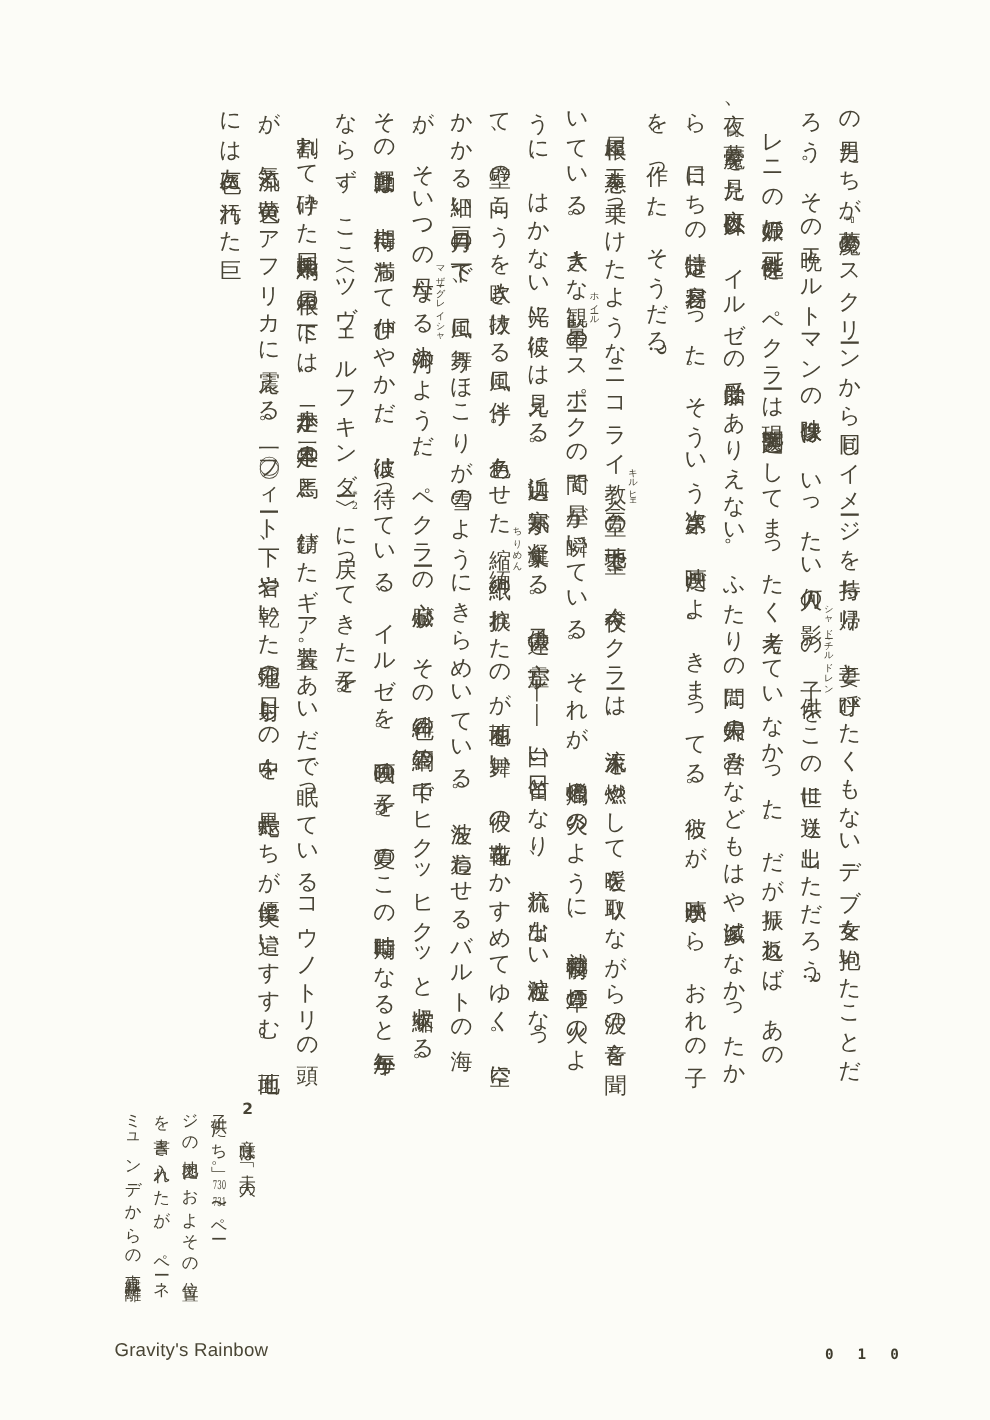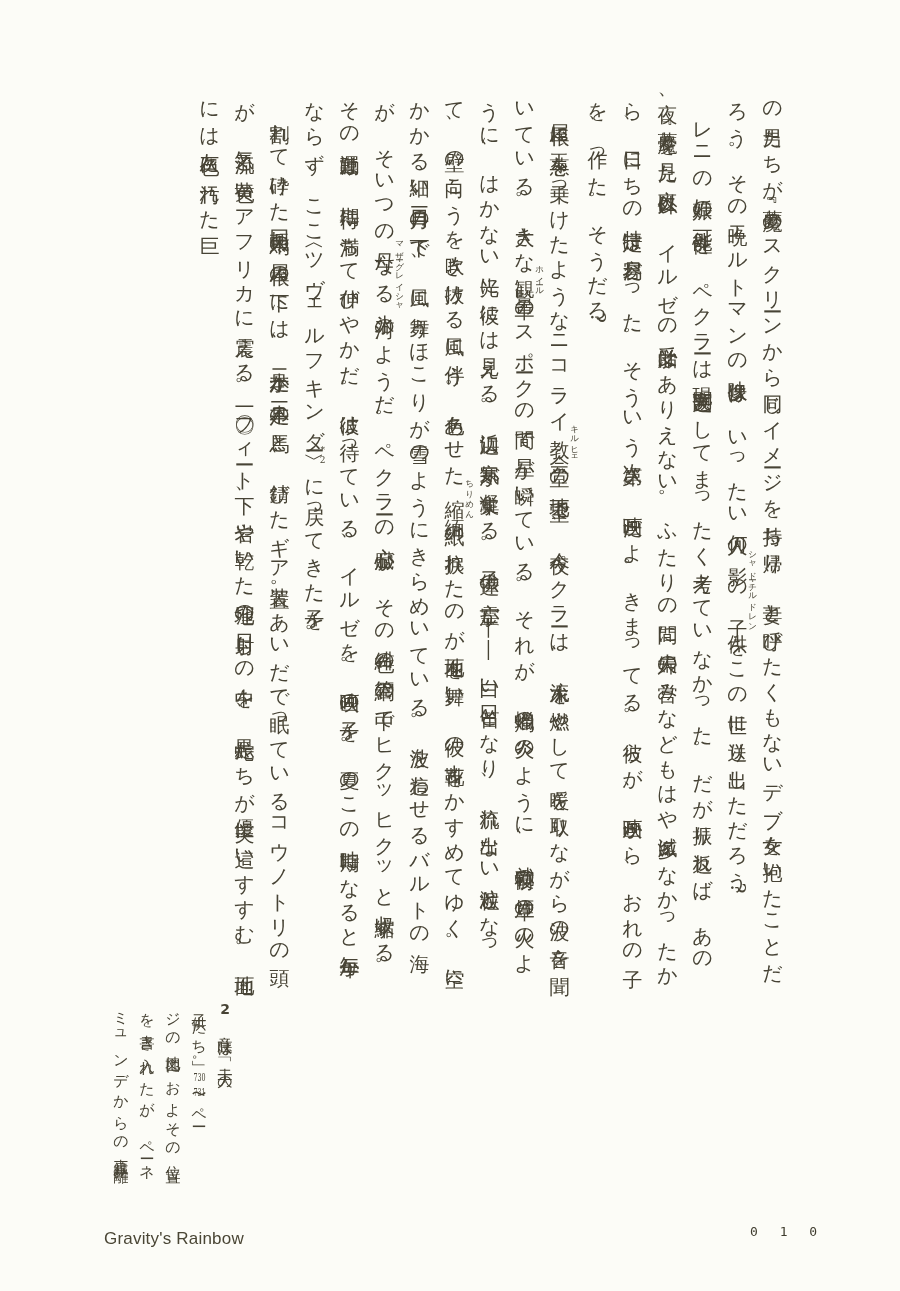--- a/index.html
+++ b/index.html
@@ -76,28 +76,27 @@
   }
   
   #footer-title {
     position: absolute;
     left: 104px;
     top: 1218px;
     font-family: "Liberation Sans", sans-serif;
     font-size: 17px;
     letter-spacing: 0.2px;
     color: #4a4635;
-    margin-top: 11px;
   }
   #page-number {
     position: absolute;
     left: 750px;
     top: 1224px;
     font-family: "DejaVu Sans Mono", monospace;
-    font-weight: normal;
+    font-weight: bold;
     font-size: 13px;
     letter-spacing: 7px;
     color: #3f3c2e;
   }
 </style>
 </head>
 <body>
 
 <div id="page">
 

